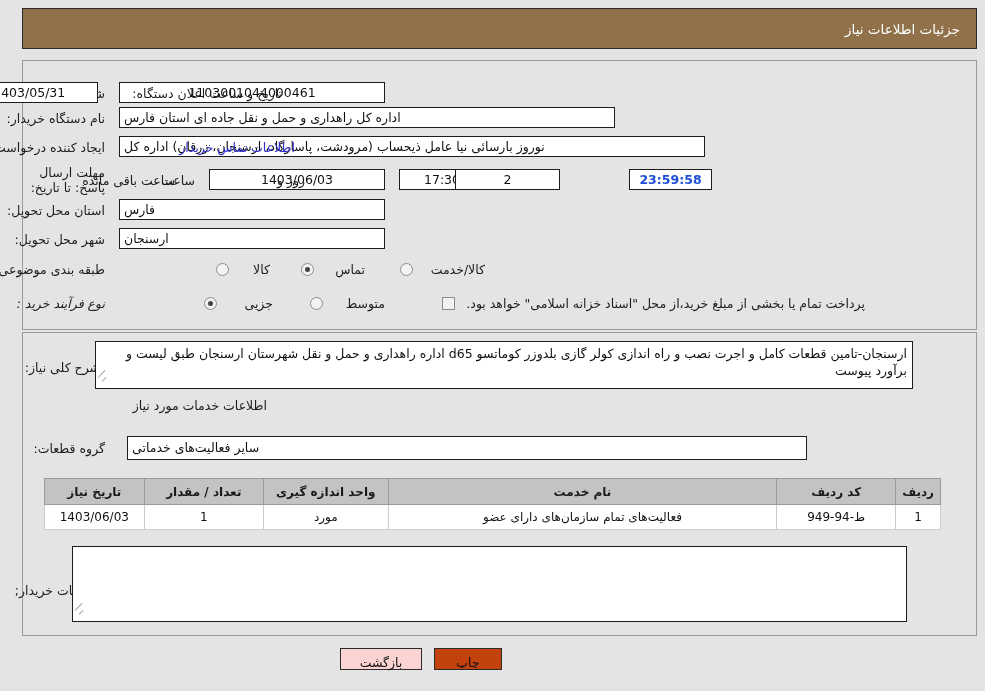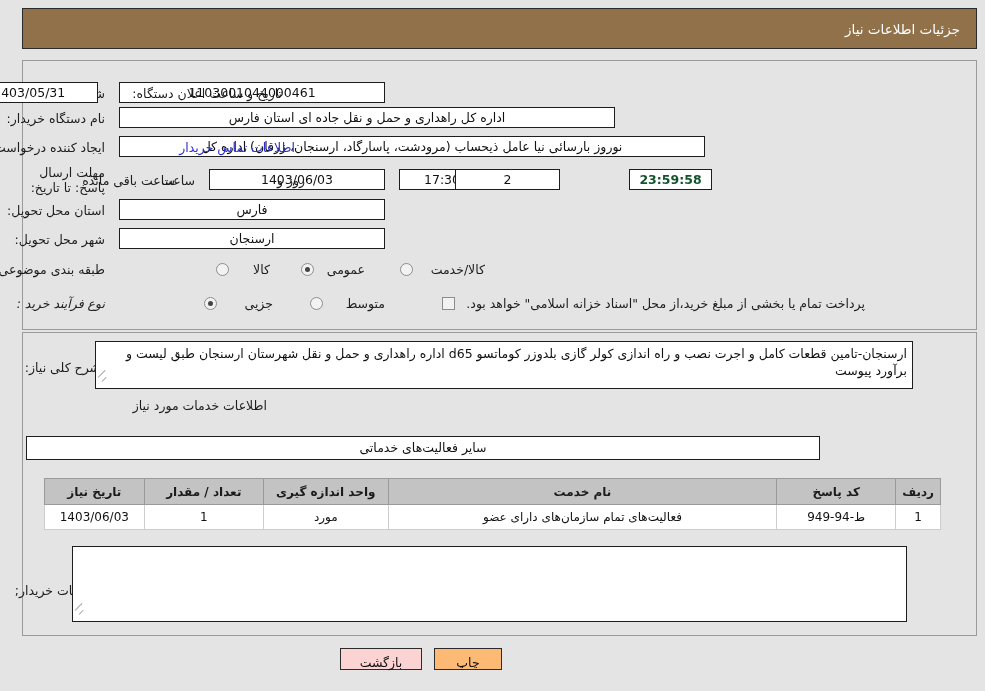--- a/index.html
+++ b/index.html
@@ -65,21 +65,21 @@
   .lbl {
     position: absolute; text-align: right; color: #1d1d1d;
     font-size: 12.5px; white-space: nowrap;
   }
   .fld {
     position: absolute; background: #fff; border: 1px solid #1d1d1d;
     height: 21px; line-height: 19px; font-size: 12.5px; color: #111;
     padding: 0 4px; overflow: hidden; white-space: nowrap;
   }
   .fld.center { text-align: center; }
-  .fld.right  { text-align: center; }
+  .fld.right  { text-align: left; }
   .plain { position: absolute; font-size: 12.5px; color: #1d1d1d; white-space: nowrap; }
   .link { color: #2f2fd0; text-decoration: none; font-size: 12.5px; }
 
   
   .radio {
     position: absolute; width: 13px; height: 13px; border-radius: 50%;
     border: 1px solid #8d8d8d; background: #f2f2f2;
   }
   .radio.on::after {
     content: ""; position: absolute; left: 3px; top: 3px;
@@ -123,21 +123,21 @@
     background: #fff; border: 1px solid #cdcdcd;
     height: 25px; padding: 2px 6px; text-align: center; color: #111;
   }
 
   
   .btn {
     position: absolute; height: 22px; border: 1px solid #2b2b2b;
     font-size: 12.5px; line-height: 20px; text-align: center;
     cursor: pointer; font-family: inherit; color: #111; padding: 4px;
   }
-  .btn.print { background: #fdba74; }
+  .btn.print { background: #c2410c; }
   .btn.back  { background: #fbd3d3; }
 
   .bold { font-weight: normal; }
 </style>
 </head>
 <body>
 
 <div class="page">
 
   <div class="titlebar">
@@ -164,34 +164,34 @@
   <div class="lbl" style="right:880px; top:140px;">ایجاد کننده درخواست:</div>
   <div class="fld right" style="right:280px; top:136px; width:586px;">نوروز بارسائی نیا عامل ذیحساب (مرودشت، پاسارگاد، ارسنجان، زرقان) اداره کل</div>
   <a class="link" href="#" style="position:absolute; right:690px; top:140px;">اطلاعات تماس خریدار</a>
 
   <div class="lbl" style="right:880px; top:165px; text-align:right; width:95px; line-height:15px; white-space:normal;">مهلت ارسال پاسخ: تا تاریخ:</div>
   <div class="fld center" style="right:600px; top:169px; width:176px;">1403/06/03</div>
   <div class="plain" style="right:790px; top:173px;">ساعت</div>
   <div class="fld center" style="right:500px; top:169px; width:86px;">17:30</div>
   <div class="fld center" style="right:425px; top:169px; width:105px;">2</div>
   <div class="plain" style="right:680px; top:173px;">روز و</div>
-  <div class="fld center" style="right:273px; top:169px; width:83px; color:#14532d; font-weight:bold;">23:59:58</div>
+  <div class="fld center" style="right:273px; top:169px; width:83px; color:#1d4ed8; font-weight:bold;">23:59:58</div>
   <div class="plain" style="right:810px; top:173px;">ساعت باقی مانده</div>
 
   <div class="lbl" style="right:880px; top:203px;">استان محل تحویل:</div>
   <div class="fld right" style="right:600px; top:199px; width:266px;">فارس</div>
 
   <div class="lbl" style="right:880px; top:232px;">شهر محل تحویل:</div>
   <div class="fld right" style="right:600px; top:228px; width:266px;">ارسنجان</div>
 
   <div class="lbl" style="right:880px; top:262px;">طبقه بندی موضوعی:</div>
   <div class="radio" style="right:756px; top:263px;"></div>
   <div class="plain" style="right:715px; top:262px;">کالا</div>
   <div class="radio on" style="right:671px; top:263px;"></div>
-  <div class="plain" style="right:620px; top:262px;">عمومی</div>
+  <div class="plain" style="right:620px; top:262px;">تماس</div>
   <div class="radio" style="right:572px; top:263px;"></div>
   <div class="plain" style="right:500px; top:262px;">کالا/خدمت</div>
 
   <div class="lbl" style="right:880px; top:296px;font-style:italic;">نوع فرآیند خرید :</div>
   <div class="radio on" style="right:768px; top:297px;"></div>
   <div class="plain" style="right:712px; top:296px;">جزیی</div>
   <div class="radio" style="right:662px; top:297px;"></div>
   <div class="plain" style="right:600px; top:296px;">متوسط</div>
   <div class="chk" style="right:530px; top:297px;"></div>
   <div class="plain" style="right:120px; top:296px; left:auto;">پرداخت تمام یا بخشی از مبلغ خرید،از محل "اسناد خزانه اسلامی" خواهد بود.</div>
@@ -200,27 +200,27 @@
 
   <div class="lbl bold" style="right:885px; top:360px;">شرح کلی نیاز:</div>
   <div class="ta" style="right:72px; top:341px; left:95px; height:48px;">
     <span>ارسنجان-تامین قطعات کامل  و اجرت نصب و راه اندازی  کولر گازی بلدوزر کوماتسو d65 اداره راهداری و حمل و نقل شهرستان ارسنجان طبق لیست و برآورد پیوست</span>
     <span class="grip"></span>
   </div>
 
   <div class="sect" style="right:718px; top:398px;">اطلاعات خدمات مورد نیاز</div>
 
   <div class="lbl bold" style="right:880px; top:441px;">گروه قطعات:</div>
-  <div class="fld right" style="right:165px; top:436px; width:794px; height:24px; line-height:22px;">سایر فعالیت‌های خدماتی</div>
+  <div class="fld right" style="right:178px; top:436px; width:680px; height:24px; line-height:22px;">سایر فعالیت‌های خدماتی</div>
 
   <table class="items" style="right:44px; top:478px; left:44px; width:897px;">
     <thead>
       <tr>
         <th style="width:36px;">ردیف</th>
-        <th style="width:120px;">کد پاسخ</th>
+        <th style="width:120px;">کد ردیف</th>
         <th style="width:396px;">نام خدمت</th>
         <th style="width:125px;">واحد اندازه گیری</th>
         <th style="width:120px;">تعداد / مقدار</th>
         <th style="width:100px;">تاریخ نیاز</th>
       </tr>
     </thead>
     <tbody>
       <tr>
         <td>1</td>
         <td>ط-94-949</td>

